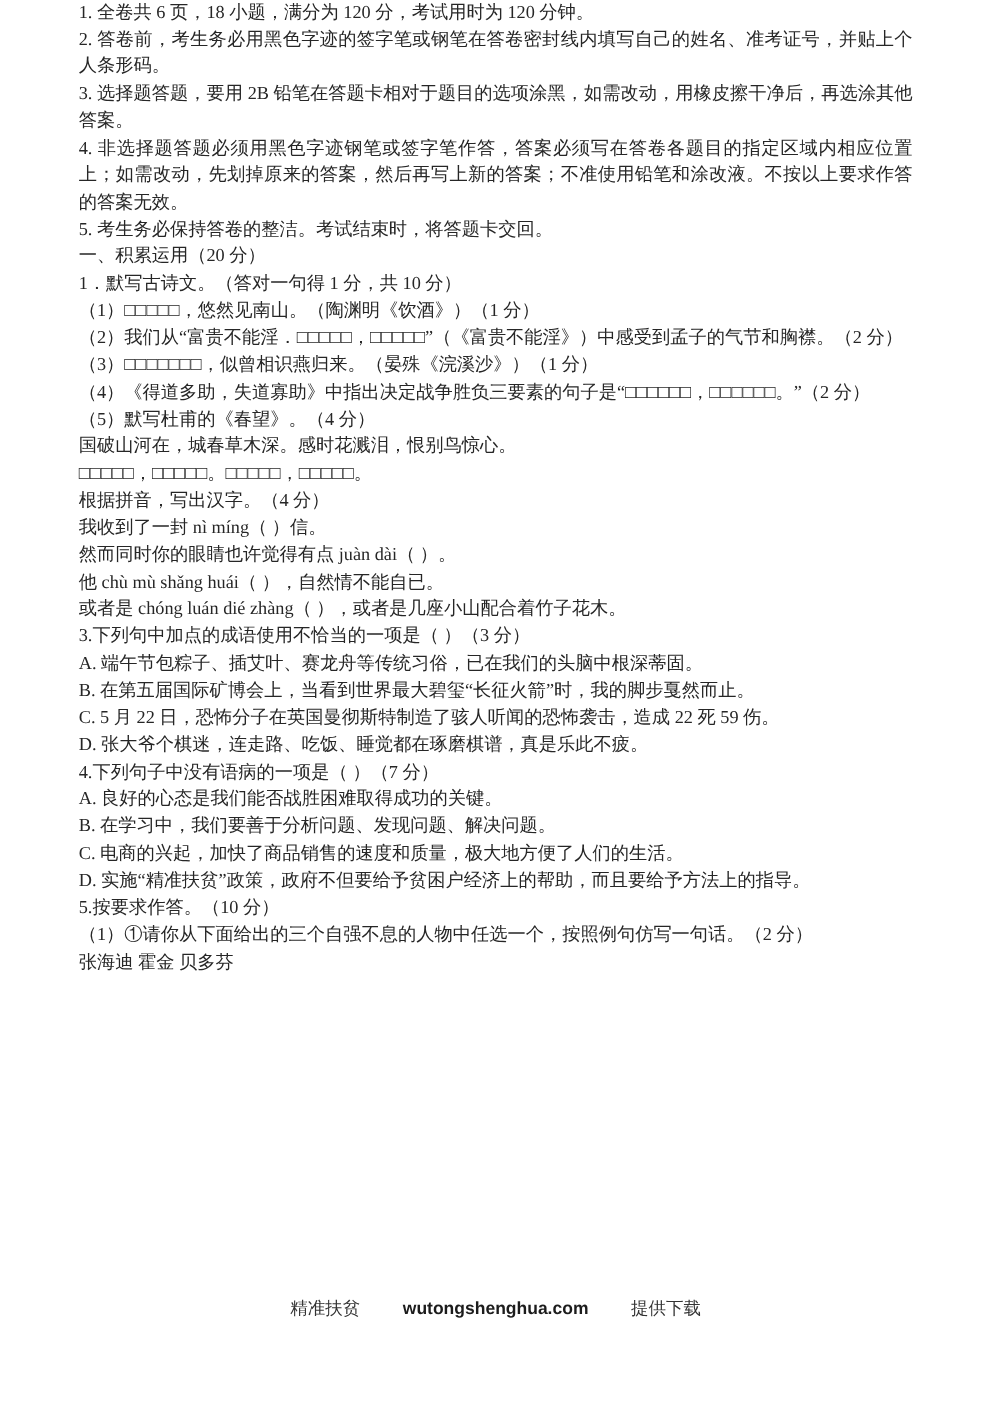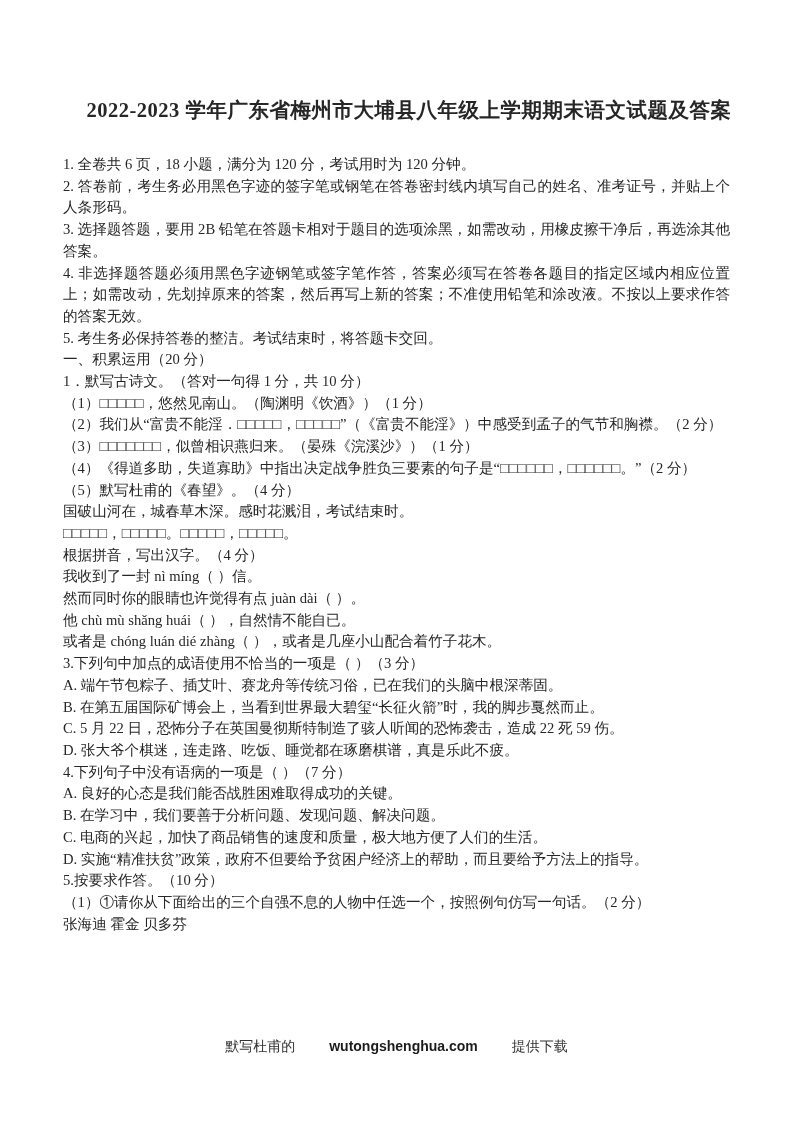--- a/index.html
+++ b/index.html
@@ -61,36 +61,35 @@
   .footer .site-url {
     font-family: "Liberation Sans", "DejaVu Sans", sans-serif;
     font-weight: bold;
     color: #1c1c1c;
   }
 </style>
 </head>
 <body>
 
 <div class="page">
-  <h1 class="title">2022-2023 学年广东省梅州市大埔县八年级上学期期末语文试题及答案</h1>
 
   <div class="doc-body">
       <p class="para">1. 全卷共 6 页，18 小题，满分为 120 分，考试用时为 120 分钟。</p>
       <p class="para">2. 答卷前，考生务必用黑色字迹的签字笔或钢笔在答卷密封线内填写自己的姓名、准考证号，并贴上个人条形码。</p>
       <p class="para">3. 选择题答题，要用 2B 铅笔在答题卡相对于题目的选项涂黑，如需改动，用橡皮擦干净后，再选涂其他答案。</p>
       <p class="para">4. 非选择题答题必须用黑色字迹钢笔或签字笔作答，答案必须写在答卷各题目的指定区域内相应位置上；如需改动，先划掉原来的答案，然后再写上新的答案；不准使用铅笔和涂改液。不按以上要求作答的答案无效。</p>
       <p class="para">5. 考生务必保持答卷的整洁。考试结束时，将答题卡交回。</p>
       <p class="para">一、积累运用（20 分）</p>
       <p class="para">1．默写古诗文。（答对一句得 1 分，共 10 分）</p>
       <p class="para">（1）□□□□□，悠然见南山。（陶渊明《饮酒》）（1 分）</p>
       <p class="para">（2）我们从“富贵不能淫．□□□□□，□□□□□”（《富贵不能淫》）中感受到孟子的气节和胸襟。（2 分）</p>
       <p class="para">（3）□□□□□□□，似曾相识燕归来。（晏殊《浣溪沙》）（1 分）</p>
       <p class="para">（4）《得道多助，失道寡助》中指出决定战争胜负三要素的句子是“□□□□□□，□□□□□□。”（2 分）</p>
       <p class="para">（5）默写杜甫的《春望》。（4 分）</p>
-      <p class="para">国破山河在，城春草木深。感时花溅泪，考试结束时。</p>
+      <p class="para">国破山河在，城春草木深。感时花溅泪，恨别鸟惊心。</p>
       <p class="para">□□□□□，□□□□□。□□□□□，□□□□□。</p>
       <p class="para">根据拼音，写出汉字。（4 分）</p>
       <p class="para">我收到了一封 nì míng（  ）信。</p>
       <p class="para">然而同时你的眼睛也许觉得有点 juàn dài（  ）。</p>
       <p class="para">他 chù mù shǎng huái（  ），自然情不能自已。</p>
       <p class="para">或者是 chóng luán dié zhàng（  ），或者是几座小山配合着竹子花木。</p>
       <p class="para">3.下列句中加点的成语使用不恰当的一项是（  ）（3 分）</p>
       <p class="para">A.  端午节包粽子、插艾叶、赛龙舟等传统习俗，已在我们的头脑中根深蒂固。</p>
       <p class="para">B.  在第五届国际矿博会上，当看到世界最大碧玺“长征火箭”时，我的脚步戛然而止。</p>
       <p class="para">C.  5 月 22 日，恐怖分子在英国曼彻斯特制造了骇人听闻的恐怖袭击，造成 22 死 59 伤。</p>
@@ -99,17 +98,17 @@
       <p class="para">A.  良好的心态是我们能否战胜困难取得成功的关键。</p>
       <p class="para">B.  在学习中，我们要善于分析问题、发现问题、解决问题。</p>
       <p class="para">C.  电商的兴起，加快了商品销售的速度和质量，极大地方便了人们的生活。</p>
       <p class="para">D.  实施“精准扶贫”政策，政府不但要给予贫困户经济上的帮助，而且要给予方法上的指导。</p>
       <p class="para">5.按要求作答。（10 分）</p>
       <p class="para">（1）①请你从下面给出的三个自强不息的人物中任选一个，按照例句仿写一句话。（2 分）</p>
       <p class="para">张海迪 霍金 贝多芬</p>
     </div>
 
   <div class="footer">
-    <span class="site-name">默写杜甫的</span>
+    <span class="site-name">精准扶贫</span>
     <span class="site-url">wutongshenghua.com</span>
     <span class="download-label">提供下载</span>
   </div>
 </div>
 
 </body></html>

